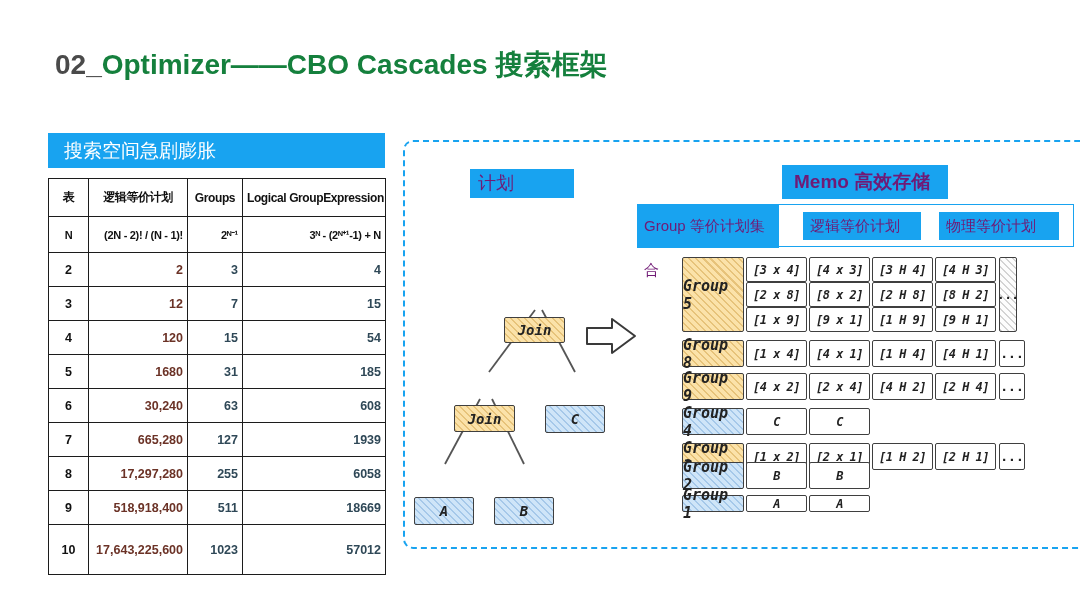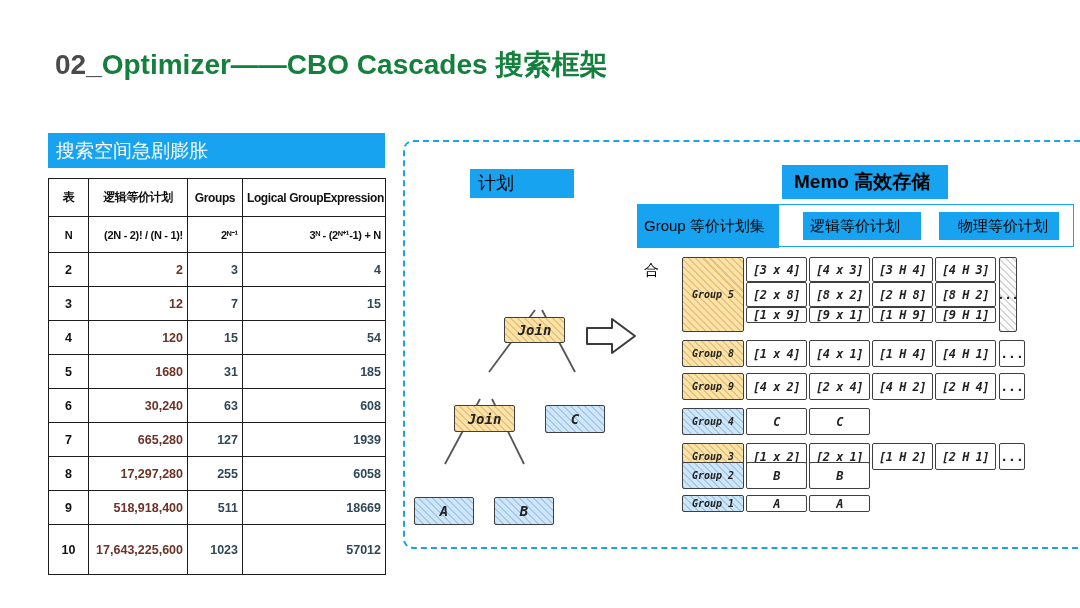--- a/index.html
+++ b/index.html
@@ -8,21 +8,21 @@
     background:#ffffff;font-family:"Liberation Sans",sans-serif;
   }
   
   .title{position:absolute;left:55px;top:46px;font-size:28px;font-weight:bold;white-space:nowrap;}
   .title .num{color:#4a4a4a;}
   .title .blue{color:#15803d;}
   
   .banner{
     position:absolute;left:48px;top:133px;width:337px;height:35px;
     background:#18a3f0;color:#ffffff;font-size:19px;line-height:35px;
-    padding-left:8px;box-sizing:border-box;
+    padding-left:16px;box-sizing:border-box;
   }
   table.stats{
     position:absolute;left:48px;top:178px;width:337px;
     border-collapse:collapse;table-layout:fixed;
   }
   table.stats th,table.stats td{
     border:1.6px solid #1c1c1c;font-weight:bold;vertical-align:middle;
     padding:2px 4px;box-sizing:border-box;overflow:hidden;
   }
   table.stats th{font-size:12px;color:#111;text-align:center;white-space:nowrap;letter-spacing:-0.4px;height:38px;}
@@ -33,44 +33,44 @@
   table.stats td.c1{color:#6b3226;word-wrap:break-word;}
   table.stats td.c2,table.stats td.c3{color:#2f4857;}
   tr.row-formula td{white-space:nowrap;font-size:11px;letter-spacing:-0.3px;color:#111 !important;height:36px;}
   tr.row-data td{height:34px;}
   tr.row-last td{height:50px;}
   
   .panel{
     position:absolute;left:403px;top:140px;width:700px;height:409px;
     border:2px dashed #18a3f0;border-radius:10px;box-sizing:border-box;
   }
-  .bluebox{position:absolute;background:#18a3f0;color:#000000;box-sizing:border-box;}
+  .bluebox{position:absolute;background:#18a3f0;color:#701a75;box-sizing:border-box;}
   .plan-label{left:65px;top:27px;width:104px;height:29px;font-size:18px;line-height:29px;padding-left:8px;}
   .memo-label{left:377px;top:23px;width:166px;height:34px;font-size:19px;line-height:34px;text-align:left;font-weight:bold;padding-left:12px;}
   .legend{
     position:absolute;left:232px;top:62px;width:437px;height:43px;
     background:#fff;border:1.5px solid #18a3f0;box-sizing:border-box;
   }
   .legend .group-set{left:-1px;top:-1px;width:142px;height:44px;font-size:15px;line-height:44px;padding-left:7px;}
   .legend .logical{left:165px;top:7px;width:118px;height:28px;font-size:15px;line-height:28px;padding-left:7px;}
-  .legend .physical{left:301px;top:7px;width:120px;height:28px;font-size:15px;line-height:28px;padding-left:19px;}
+  .legend .physical{left:301px;top:7px;width:120px;height:28px;font-size:15px;line-height:28px;padding-left:7px;}
   
   .hand{
     border:1.6px solid #3f3f3f;border-radius:2px;box-sizing:border-box;
     font-family:"DejaVu Sans Mono",monospace;font-style:italic;font-weight:bold;
     color:#222;display:flex;align-items:center;justify-content:center;
   }
   .hatch-tan{background:#fbe2a9 repeating-linear-gradient(45deg,rgba(200,148,52,.40) 0 1.5px,transparent 1.5px 5px);}
   .hatch-blue{background:#cfe5f8 repeating-linear-gradient(45deg,rgba(115,165,215,.45) 0 1.5px,transparent 1.5px 5px);}
   .hatch-gray{background:#fdfdfd repeating-linear-gradient(45deg,rgba(125,125,125,.32) 0 1.5px,transparent 1.5px 5px);}
   .tree-node{position:absolute;font-size:14px;margin-top:33px;}
   .tree-svg{position:absolute;left:0;top:0;}
   
   .group-row{position:absolute;left:277px;display:flex;align-items:stretch;}
-  .group-label{width:62px;font-size:10px;flex:none;}
+  .group-label{width:62px;font-size:15px;flex:none;}
   .cell-col{display:flex;flex-direction:column;}
   .cell-row{display:flex;}
   .mcell{width:61px;margin-left:2px;font-size:12px;letter-spacing:-0.5px;background:#fff;}
   .dots-cell{width:26px;margin-left:3px;font-size:13px;background:#fff;font-style:normal;}
   .dots-tall{width:18px;margin-left:3px;font-size:12px;font-style:normal;}
 </style>
 </head>
 <body>
 
 <div class="title">
@@ -192,21 +192,21 @@
             <div class="hand mcell">[4 x 3]</div>
             <div class="hand mcell hatch-gray">[3 H 4]</div>
             <div class="hand mcell hatch-gray">[4 H 3]</div>
           </div>
           <div class="cell-row" style="height: 25px;">
             <div class="hand mcell">[2 x 8]</div>
             <div class="hand mcell">[8 x 2]</div>
             <div class="hand mcell hatch-gray">[2 H 8]</div>
             <div class="hand mcell hatch-gray">[8 H 2]</div>
           </div>
-          <div class="cell-row" style="height: 16px;">
+          <div class="cell-row" style="height: 25px;">
             <div class="hand mcell">[1 x 9]</div>
             <div class="hand mcell">[9 x 1]</div>
             <div class="hand mcell hatch-gray">[1 H 9]</div>
             <div class="hand mcell hatch-gray">[9 H 1]</div>
           </div>
         </div>
         <div class="hand dots-tall hatch-gray">...</div>
       </div>
       <div class="group-row" style="top: 198px; height: 27px;">
         <div class="hand group-label hatch-tan">Group 8</div>

